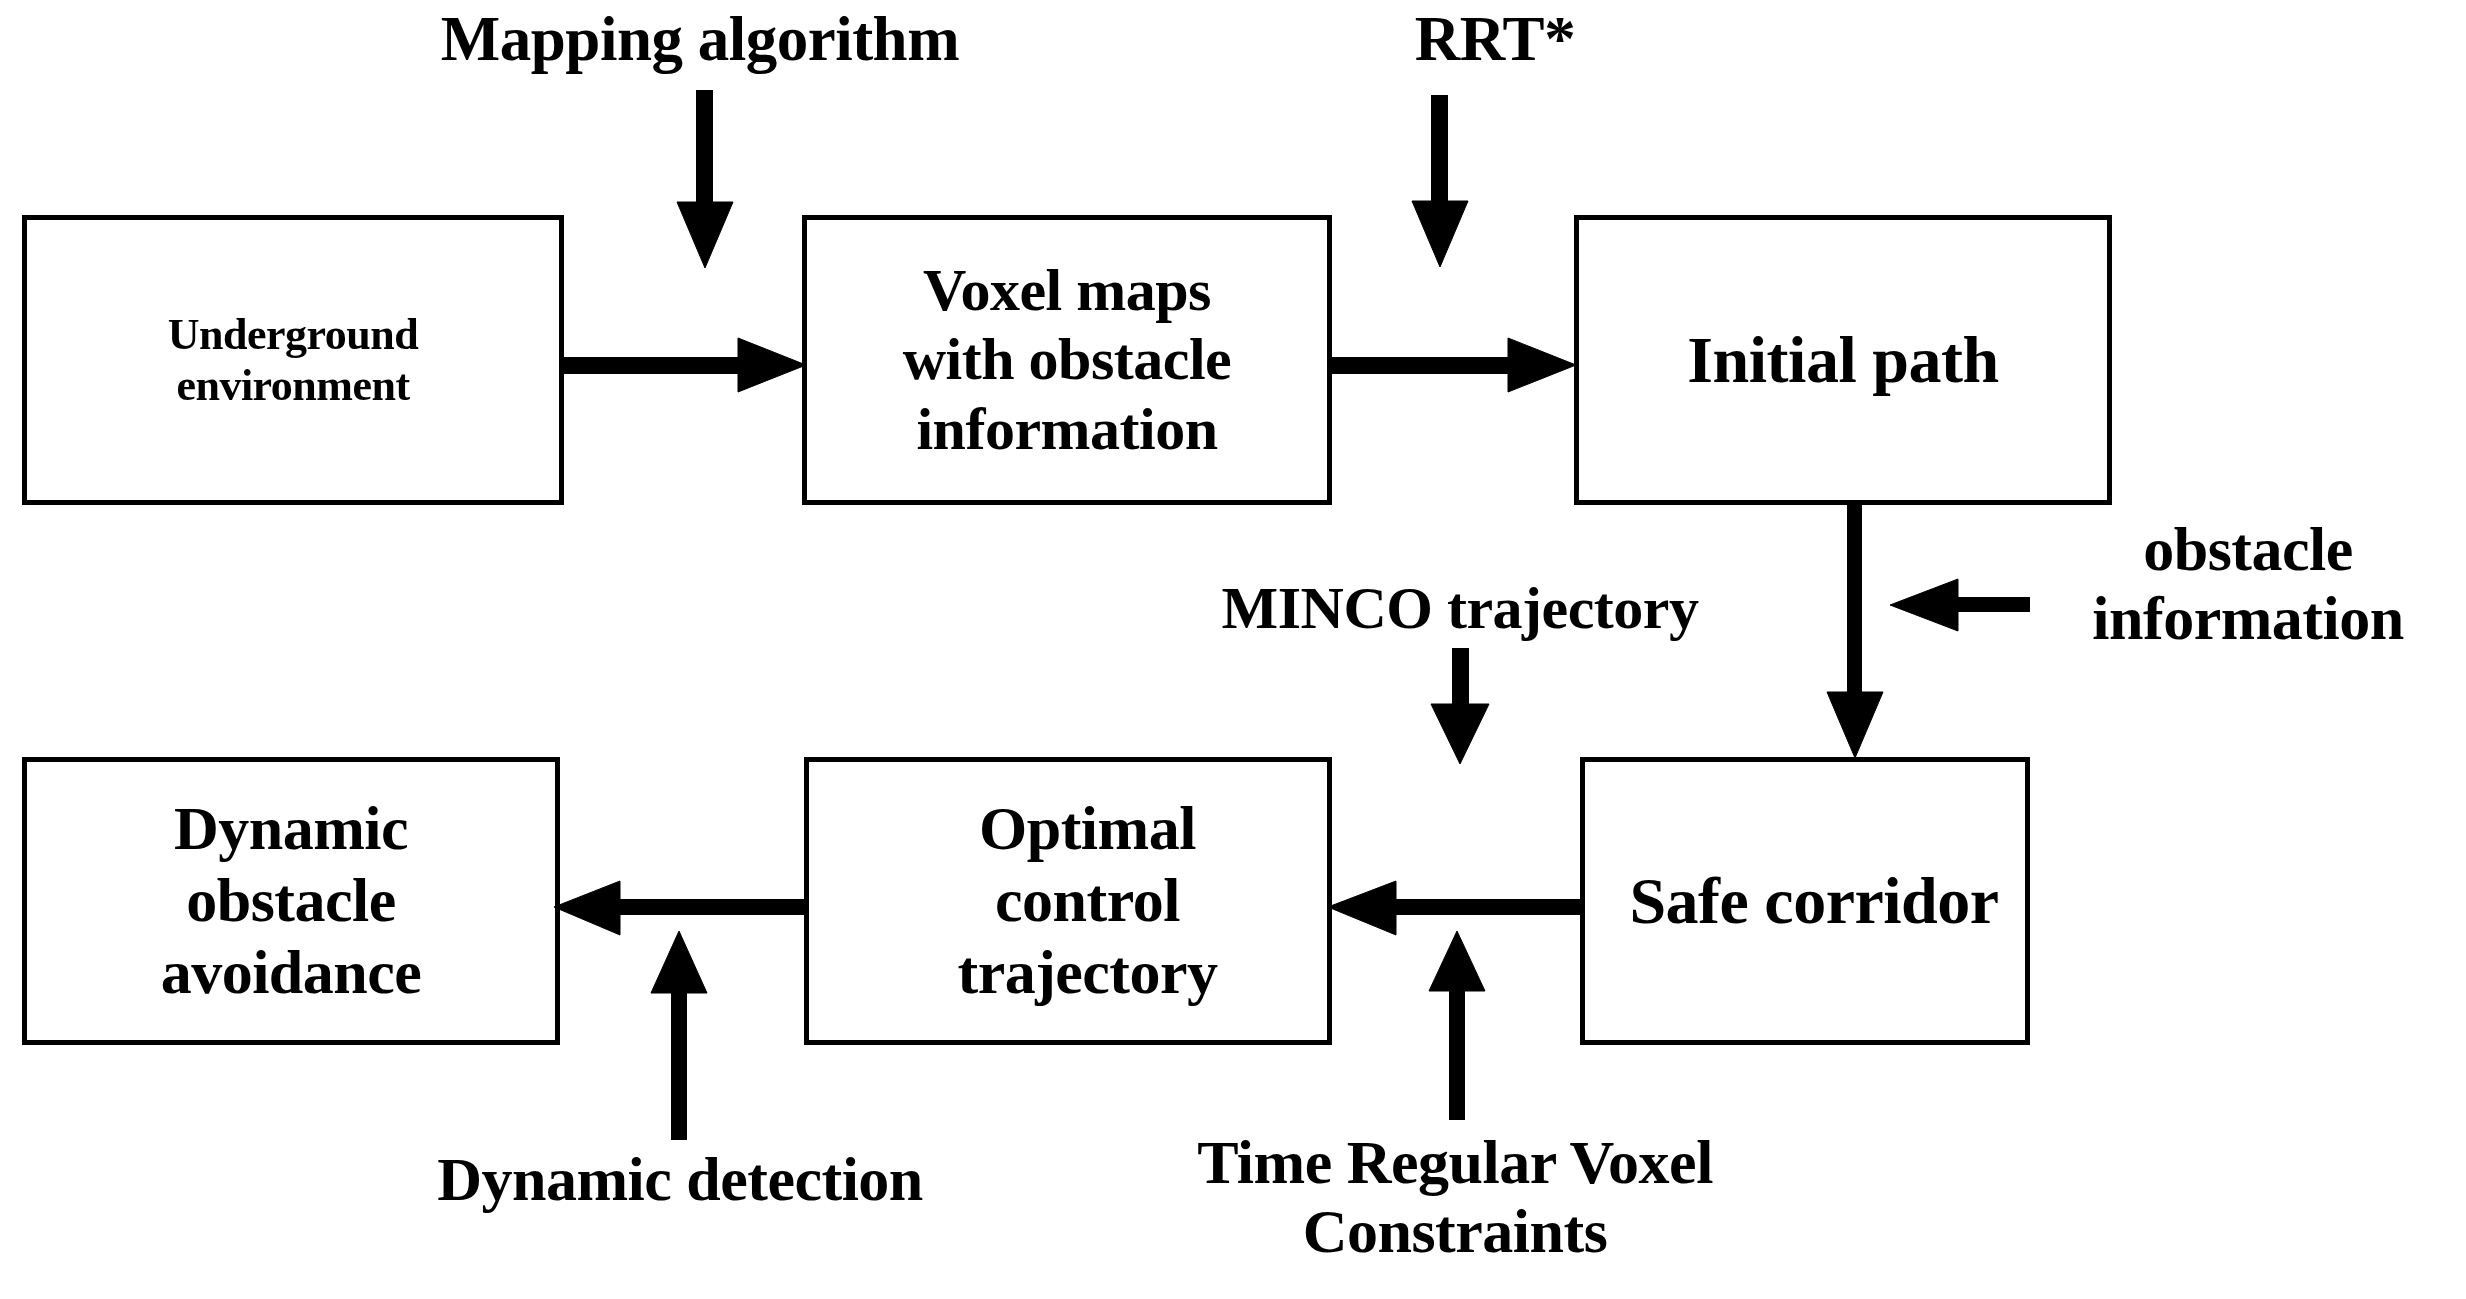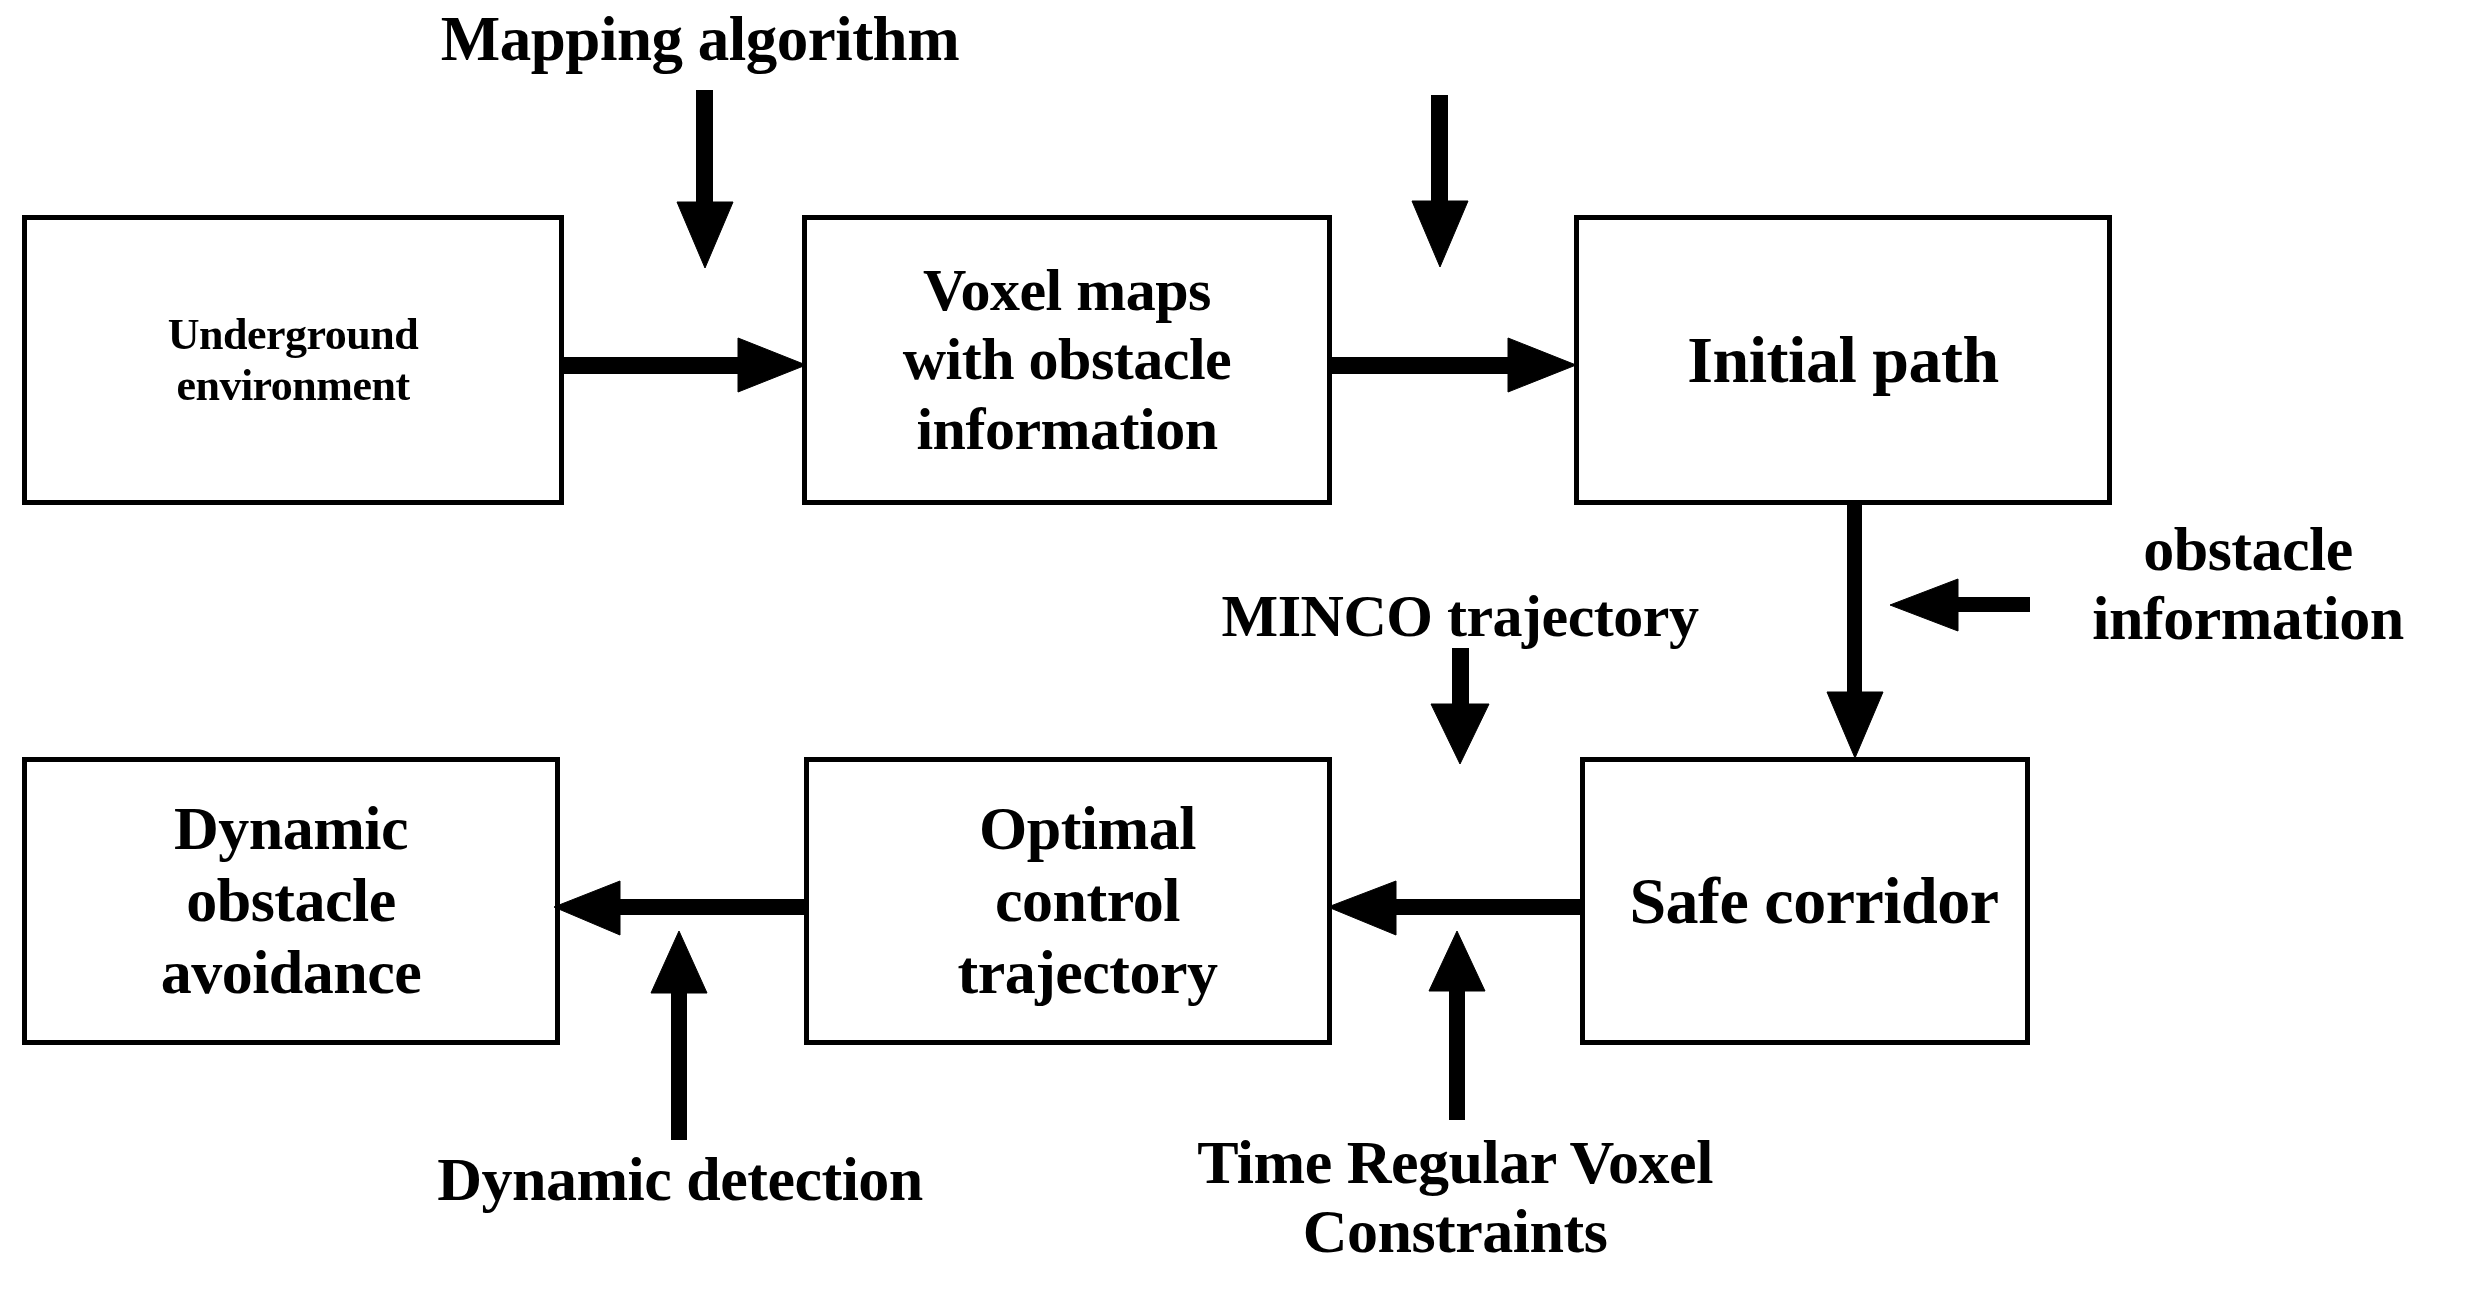--- a/index.html
+++ b/index.html
@@ -55,20 +55,21 @@
     stroke: #000000;
   }
 </style>
 </head>
 <body>
 
 <div id="canvas">
 
   <div class="edge-label" style="left:340px; top:4px; width:720px; font-size:63px;">Mapping algorithm</div>
 
+  <div class="edge-label" style="left:1280px; top:4px; width:430px; font-size:63px;">RRT*</div>
 
   <svg class="arrow-svg" style="left:660px; top:90px;" width="90" height="180" viewBox="0 0 90 180">
     <rect x="36" y="0" width="17" height="118" fill="#000"></rect>
     <polygon points="17,112 73,112 45,178" fill="#000"></polygon>
   </svg>
 
   <svg class="arrow-svg" style="left:1395px; top:95px;" width="90" height="175" viewBox="0 0 90 175">
     <rect x="36" y="0" width="17" height="112" fill="#000"></rect>
     <polygon points="17,106 73,106 45,172" fill="#000"></polygon>
   </svg>
@@ -96,21 +97,21 @@
 
   <div class="node-box" style="left:1574px; top:215px; width:538px; height:290px;">
     <span class="node-label" style="font-size:66px;">Initial path</span>
   </div>
 
   <svg class="arrow-svg" style="left:1815px; top:500px;" width="80" height="260" viewBox="0 0 80 260">
     <rect x="32" y="0" width="15" height="198" fill="#000"></rect>
     <polygon points="12,192 68,192 40,258" fill="#000"></polygon>
   </svg>
 
-  <div class="edge-label" style="left:1100px; top:575px; width:720px; font-size:60px;margin-top:8px;">MINCO trajectory</div>
+  <div class="edge-label" style="left:1100px; top:575px; width:720px; font-size:60px;">MINCO trajectory</div>
 
   <div class="edge-label" style="left:2030px; top:515px; width:436px; font-size:62px;">obstacle
 information</div>
 
   <svg class="arrow-svg" style="left:1888px; top:575px;" width="142" height="60" viewBox="0 0 142 60">
     <rect x="62" y="22" width="80" height="15" fill="#000"></rect>
     <polygon points="70,4 70,56 2,30" fill="#000"></polygon>
   </svg>
 
   <svg class="arrow-svg" style="left:1420px; top:648px;" width="80" height="118" viewBox="0 0 80 118">

